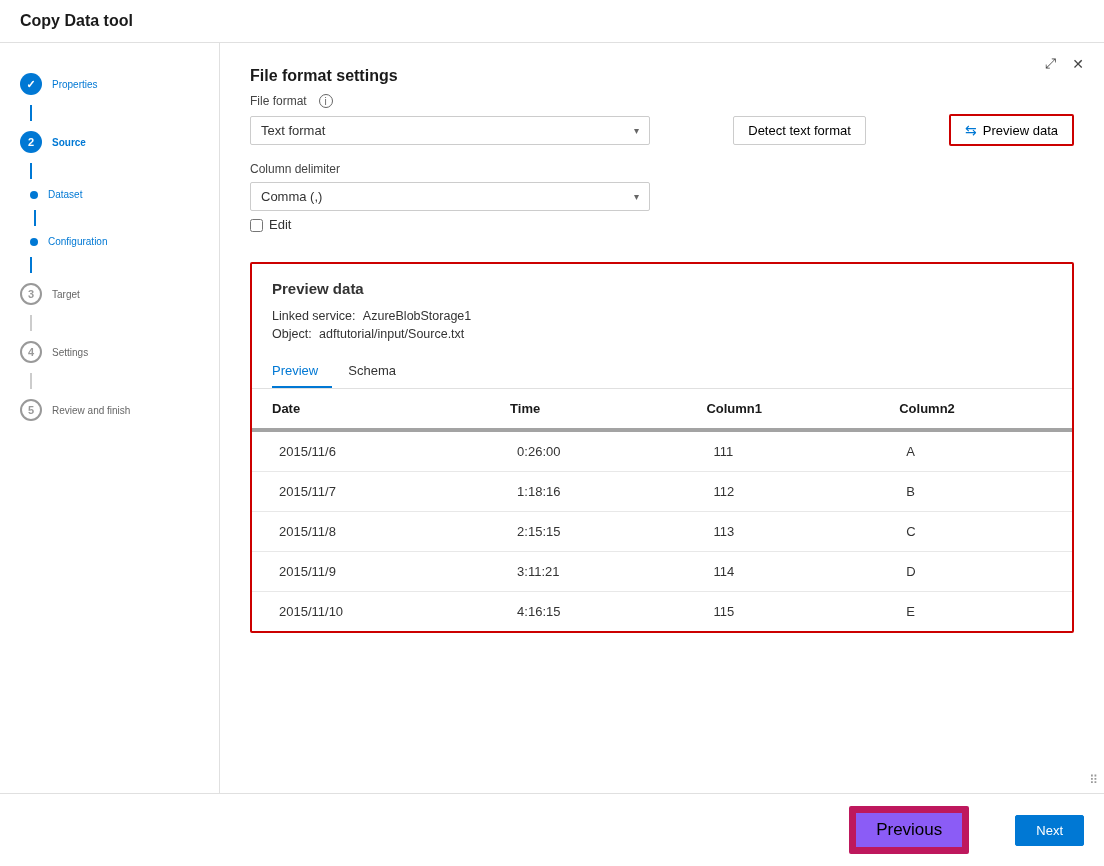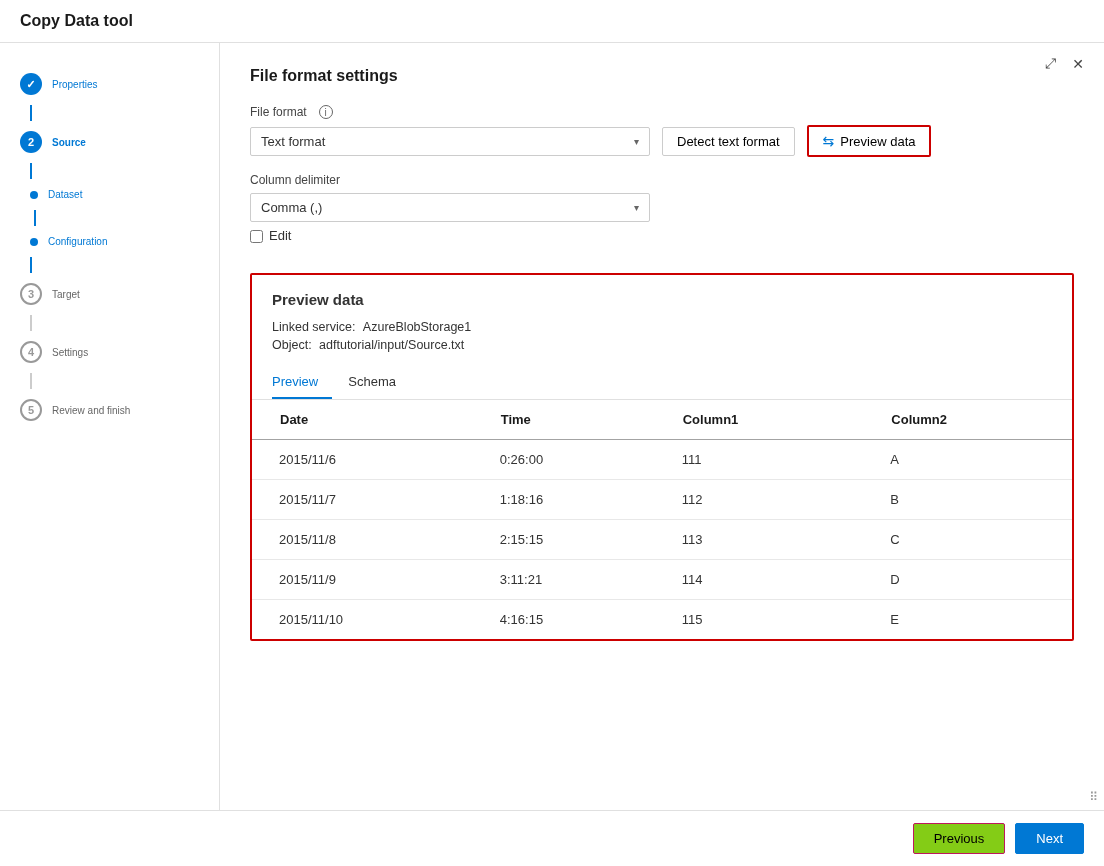--- a/index.html
+++ b/index.html
@@ -96,21 +96,21 @@
     .main-area {
       flex: 1;
       overflow-y: auto;
       padding: 24px 30px;
       position: relative;
     }
 
     .section-title {
       font-size: 16px;
       font-weight: 600;
-      margin-bottom: 20px;
+      margin-bottom: 9px;
       color: #1a1a1a;
     }
 
     
     .form-group {
       margin-bottom: 16px;
     }
 
     .form-label {
       font-size: 12px;
@@ -131,20 +131,21 @@
       justify-content: center;
       font-size: 10px;
       color: #666;
       cursor: pointer;
     }
 
     .form-row {
       display: flex;
       align-items: center;
       gap: 12px;
+      justify-content: space-between;
     }
 
     .select-box {
       border: 1px solid #ccc;
       border-radius: 2px;
       padding: 6px 10px;
       display: flex;
       align-items: center;
       justify-content: space-between;
       cursor: pointer;
@@ -250,25 +251,25 @@
     }
 
     
     .data-table {
       width: 100%;
       border-collapse: collapse;
     }
 
     .data-table th {
       text-align: left;
-      padding: 12px 28px;
+      padding: 12px 20px;
       font-weight: 600;
       font-size: 13px;
       color: #1a1a1a;
-      border-bottom: 1px solid #a3a3a3;
+      border-bottom: 4px solid #a3a3a3;
     }
 
     .data-table td {
       padding: 12px 27px;
       font-size: 13px;
       color: #333;
       border-bottom: 1px solid #e8e8e8;
     }
 
     .data-table tr:last-child td {
@@ -280,35 +281,36 @@
       border-top: 1px solid #e0e0e0;
       padding: 12px 20px;
       display: flex;
       justify-content: flex-end;
       gap: 10px;
       align-items: center;
     }
 
     .btn-secondary {
       padding: 7px 20px;
-      border: 1px solid #be185d;
+      border: 7px solid #be185d;
       border-radius: 2px;
-      background: #84cc16;
-      cursor: pointer;
-      font-size: 13px;
+      background: #8b5cf6;
+      cursor: pointer;
+      font-size: 17px;
     }
 
     .btn-primary {
       padding: 7px 20px;
       border: 1px solid #0078d4;
       border-radius: 2px;
       background: #0078d4;
       color: #fff;
       cursor: pointer;
       font-size: 13px;
+      margin-left: 36px;
     }
 
     
     .panel-controls {
       position: absolute;
       top: 10px;
       right: 16px;
       display: flex;
       gap: 8px;
     }

